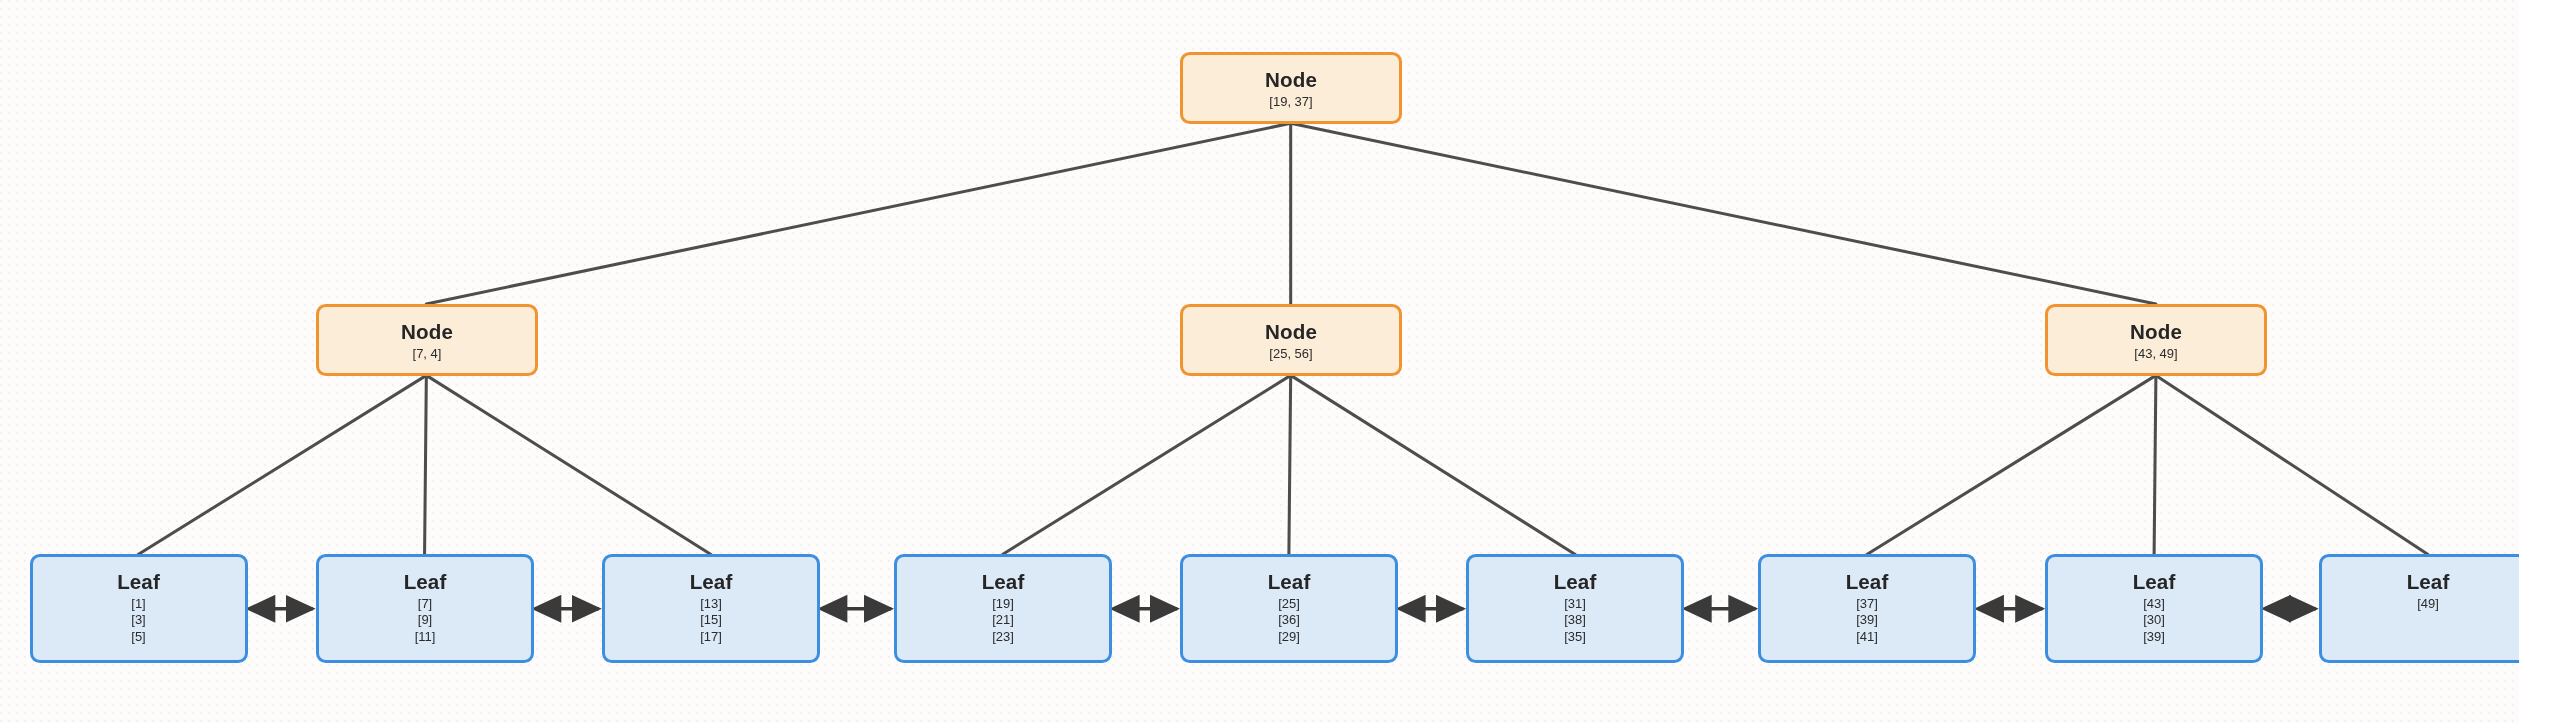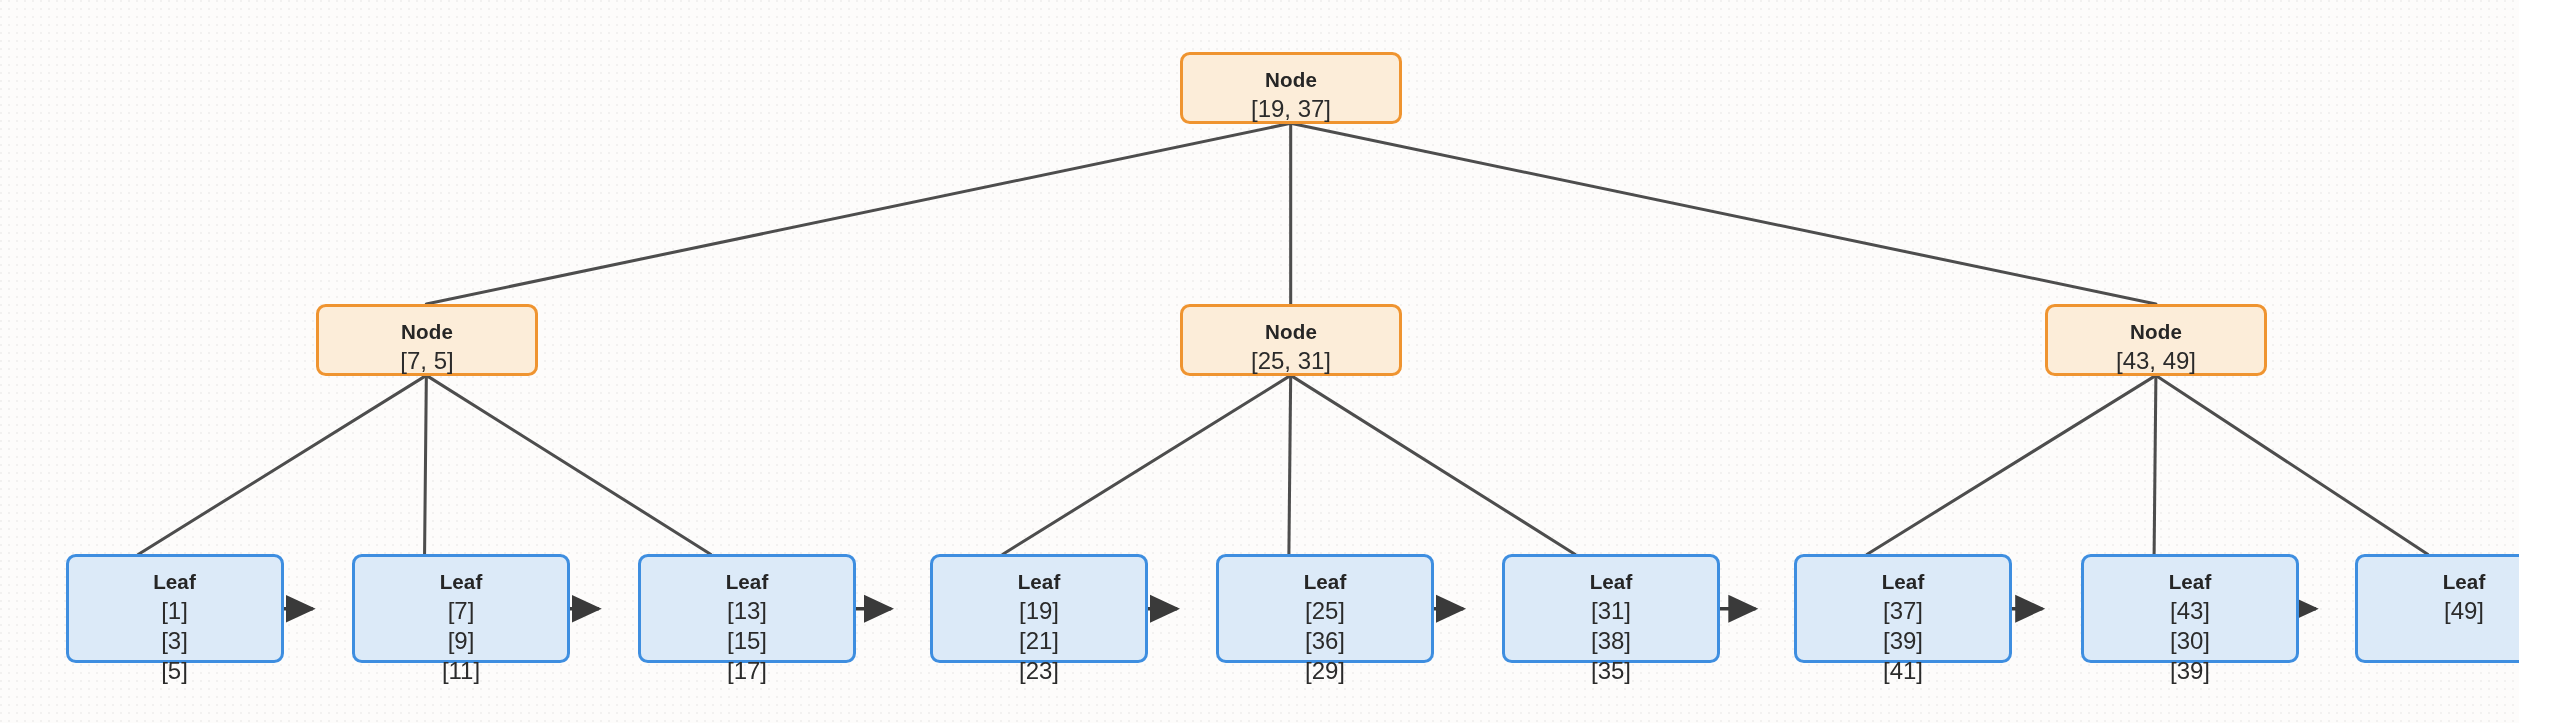--- a/index.html
+++ b/index.html
@@ -36,31 +36,30 @@
     padding-top: 11.6px;
     z-index: 5;
   }
   .box.internal {
     background: #fcedd9;
     border: 3.6px solid #ef9430;
   }
   .box.leaf {
     background: #dceaf8;
     border: 3.6px solid #3e8ee0;
-    margin-left: 36px;
   }
   .box-title {
     font-size: 20.6px;
     font-weight: bold;
     color: #262626;
     line-height: 1.22;
     letter-spacing: 0.1px;
   }
   .box-keys {
-    font-size: 24px;
+    font-size: 13px;
     color: #2b2b2b;
     line-height: 1.27;
     text-align: center;
     margin-top: 1.8px;
   }
   .box-keys .key-line {
     display: block;
   }
 </style>
 </head>
@@ -102,25 +101,25 @@
       </g>
   </svg>
 
   <div class="box internal" style="left: 1180px; top: 52px; width: 222px; height: 72px;">
     <span class="box-title">Node</span>
     <span class="box-keys">[19, 37]</span>
   </div>
 
   <div class="box internal" style="left: 316px; top: 304px; width: 222px; height: 72px;">
     <span class="box-title">Node</span>
-    <span class="box-keys">[7, 5]</span>
+    <span class="box-keys">[7, 4]</span>
   </div>
   <div class="box internal" style="left: 1180px; top: 304px; width: 222px; height: 72px;">
     <span class="box-title">Node</span>
-    <span class="box-keys">[25, 31]</span>
+    <span class="box-keys">[25, 56]</span>
   </div>
   <div class="box internal" style="left: 2045px; top: 304px; width: 222px; height: 72px;">
     <span class="box-title">Node</span>
     <span class="box-keys">[43, 49]</span>
   </div>
 
   <div class="box leaf" style="left: 29.5px; top: 554px; width: 218px; height: 109px;">
     <span class="box-title">Leaf</span>
     <span class="box-keys">
         <span class="key-line">[1]</span>

